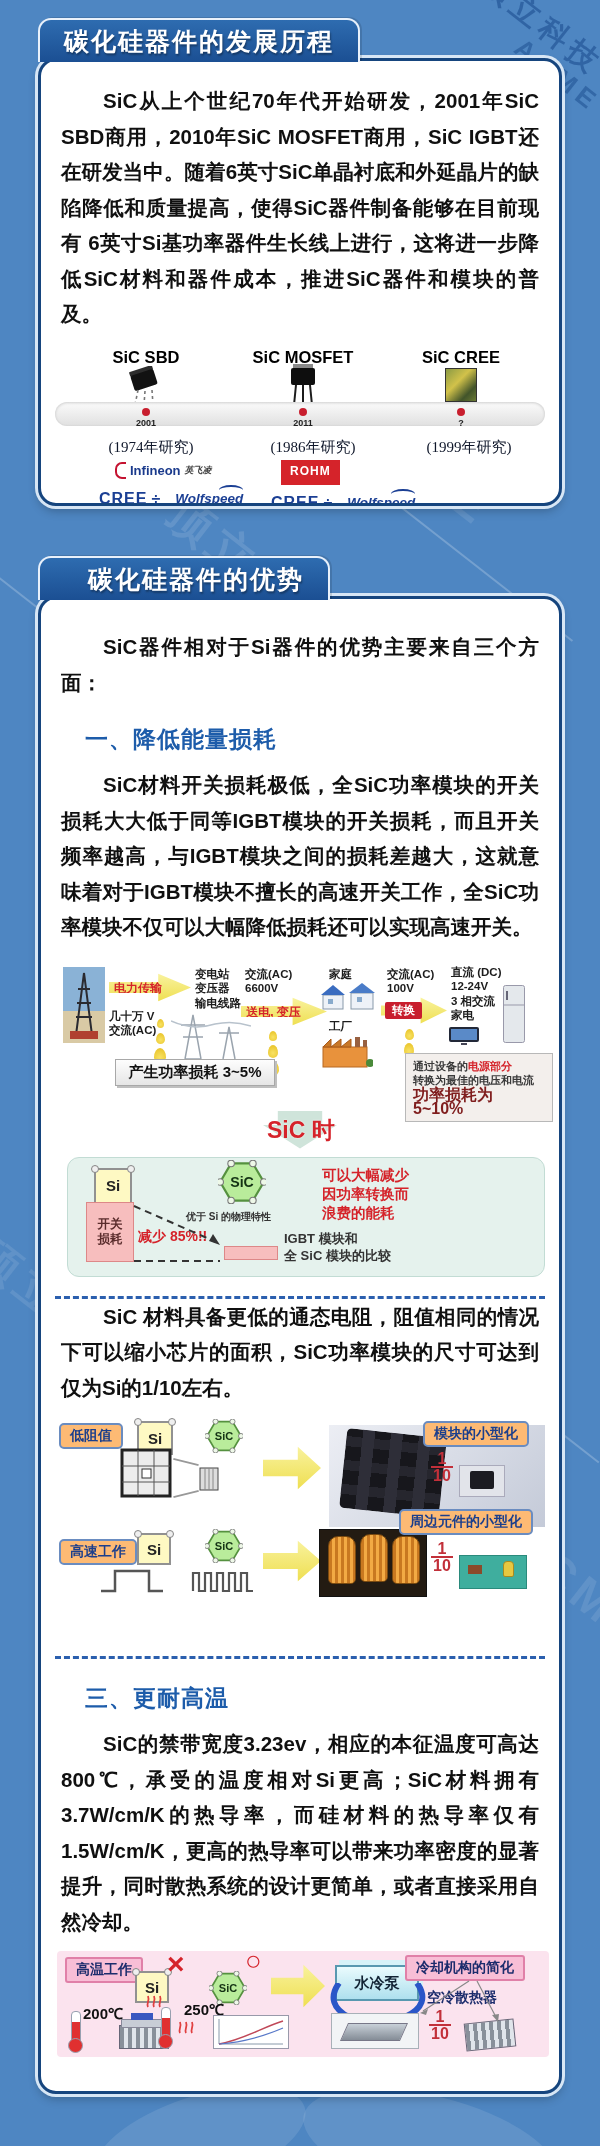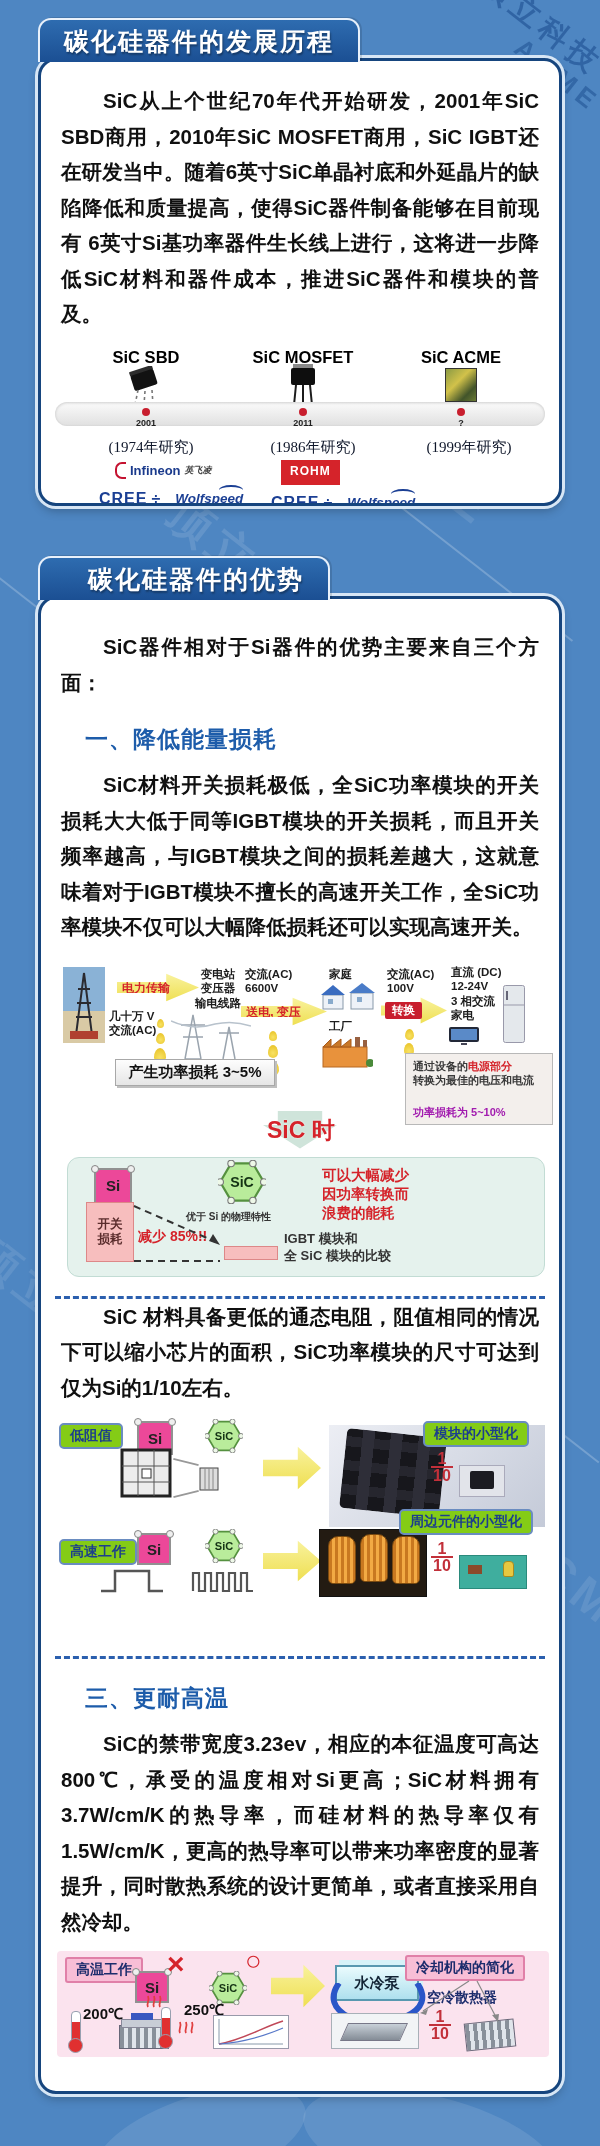--- a/index.html
+++ b/index.html
@@ -62,35 +62,35 @@
   .yarr i{position:absolute;left:6%;top:50%;transform:translateY(-50%);font-style:normal;
         color:#d5232a;font-size:12px;font-weight:800;white-space:nowrap;}
   .drop{position:absolute;background:radial-gradient(circle at 50% 62%,#f8e264,#e6be1e);
         border-radius:50% 50% 50% 50%/62% 62% 38% 38%;}
   .lbox{position:absolute;background:linear-gradient(#fdfdfd,#e6e6e6);border:1px solid #a8a8a8;
         box-shadow:2px 2px 0 #bfbfbf;font-weight:800;font-size:15px;color:#111;
         display:flex;align-items:center;justify-content:center;}
   .l2{position:absolute;background:#f3efec;border:1px solid #b8b8b8;padding:5px 7px;
       font-size:11px;font-weight:800;line-height:14px;color:#3a3a3a;}
   .l2 .red{color:#d5232a;}
-  .l2 .big{display:block;font-size:11px;color:#a21caf;margin-top:18px;}
+  .l2 .big{display:block;font-size:16px;color:#7f1d1d;margin-top:1px;}
   .darr{position:absolute;background:#cfe4da;
         clip-path:polygon(20% 0,80% 0,80% 38%,100% 38%,50% 100%,0 38%,20% 38%);}
   .sictxt{position:absolute;color:#d5232a;font-size:23px;font-weight:800;white-space:nowrap;
         text-shadow:0 0 2px #fff;}
   .mint{position:absolute;background:#e5f2ed;border:1px solid #c2dcd4;border-radius:12px;}
-  .si{position:absolute;border:2px solid #919191;background:#ec4899;color:#222;font-weight:700;
+  .si{position:absolute;border:2px solid #919191;background:#fef9c3;color:#222;font-weight:700;
       display:flex;align-items:center;justify-content:center;font-size:15px;}
   .si::before,.si::after{content:"";position:absolute;width:6px;height:6px;border-radius:50%;
       background:#efefef;border:1px solid #858585;top:-5px;}
   .si::before{left:-5px;} .si::after{right:-5px;}
   .pinkbar{position:absolute;background:#f7bebe;border:1px solid #d88;}
   .redtx{position:absolute;color:#d5232a;font-weight:800;}
   .gtx{position:absolute;color:#333;font-weight:800;}
-  .blab{position:absolute;background:#84cc16;border:2px solid #6a8cc0;color:#1c3f8c;
+  .blab{position:absolute;background:#fdba74;border:2px solid #6a8cc0;color:#1c3f8c;
         font-weight:800;font-size:14px;padding:2px 9px;border-radius:5px;white-space:nowrap;}
   .plab{position:absolute;background:#f8bed6;border:2px solid #e080a8;color:#1c2c6c;
         font-weight:800;font-size:14px;padding:2px 9px;border-radius:3px;white-space:nowrap;}
   .frac{position:absolute;width:22px;}
   .frac b{display:block;text-align:center;font-size:16px;color:#c2303a;line-height:15px;}
   .frac .fb{border-top:2px solid #c2303a;}
   .panel{position:absolute;background:linear-gradient(135deg,#eceef4,#c4cad8);}
   .module{position:absolute;background:#17171c;border-radius:5px;transform:rotate(6deg);
         background-image:repeating-linear-gradient(90deg,transparent 0 16px,#2e2e38 16px 28px),
         repeating-linear-gradient(0deg,transparent 0 14px,#26262e 14px 24px);}
@@ -142,21 +142,21 @@
     <b>碳化硅器件的发展历程</b>
   </div>
 
   <section class="card card1">
     <p class="para" style="margin-top:22px;">SiC从上个世纪70年代开始研发，2001年SiC SBD商用，2010年SiC MOSFET商用，SiC IGBT还在研发当中。随着6英寸SiC单晶衬底和外延晶片的缺陷降低和质量提高，使得SiC器件制备能够在目前现有 6英寸Si基功率器件生长线上进行，这将进一步降低SiC材料和器件成本，推进SiC器件和模块的普及。</p>
 
     <div class="timeline">
 
       <b class="tl-cc tname" style="left:105px;top:6px;">SiC SBD</b>
       <b class="tl-cc tname" style="left:262px;top:6px;">SiC MOSFET</b>
-      <b class="tl-cc tname" style="left:420px;top:6px;">SiC ACME</b>
+      <b class="tl-cc tname" style="left:420px;top:6px;">SiC CREE</b>
 
       <span class="tl-cc" style="left:103px;top:24px;">
         <svg width="44" height="40" viewBox="0 0 44 40">
           <g transform="rotate(-18 22 14)">
             <rect x="10" y="2" width="24" height="5" rx="1" fill="#2d2d2d"></rect>
             <rect x="10" y="6" width="24" height="16" rx="2" fill="#121212"></rect>
           </g>
           <g stroke="#777" stroke-width="1.6" stroke-dasharray="3 3">
             <line x1="16" y1="24" x2="13" y2="39"></line>
               <line x1="23" y1="25" x2="22" y2="39"></line>
@@ -222,38 +222,38 @@
     <div class="diag" style="height:318px;margin-top:14px;">
 
       <span class="abs" style="left:6px;top:8px;">
         <svg width="42" height="76" viewBox="0 0 42 76">
           <rect width="42" height="44" fill="#8ab2d6"></rect>
             <rect y="44" width="42" height="32" fill="#d9caa5"></rect>
           <path d="M21 6 L13 68 M21 6 L29 68 M15 22 H27 M14 36 H28 M13 50 H29" stroke="#2a2a30" stroke-width="2" fill="none"></path>
           <rect x="7" y="64" width="28" height="8" fill="#b04030"></rect>
         </svg>
       </span>
-      <span class="yarr" style="left:52px;top:14px;width:82px;height:30px;margin-left:8px;">
+      <span class="yarr" style="left:52px;top:14px;width:82px;height:30px;">
         <i>电力传输</i>
       </span>
       <span class="ft pre" style="left:52px;top:50px;">几十万 V
 交流(AC)</span>
       <i class="drop" style="left:100px;top:60px;width:7px;height:9px;"></i>
       <i class="drop" style="left:99px;top:74px;width:9px;height:11px;"></i>
       <i class="drop" style="left:97px;top:89px;width:12px;height:15px;"></i>
       <span class="abs" style="left:114px;top:48px;">
         <svg width="80" height="54" viewBox="0 0 80 54">
           <g stroke="#9aa4ae" stroke-width="1.5" fill="none">
             <path d="M14 52 L22 8 L30 52 M14 52 H30 M10 18 H34 M12 30 H32"></path>
             <path d="M52 52 L58 20 L64 52 M48 26 H68"></path>
             <path d="M0 14 Q22 24 44 17 Q62 13 80 19" stroke="#b8c2cc"></path>
           </g>
         </svg>
       </span>
-      <span class="ft pre" style="left:138px;top:8px;text-align:center;">变电站
+      <span class="ft pre" style="left:138px;top:8px;">变电站
 变压器
 输电线路</span>
       <span class="ft pre" style="left:188px;top:8px;">交流(AC)
 6600V</span>
       <span class="yarr" style="left:184px;top:38px;width:86px;height:30px;">
         <i>送电, 变压</i>
       </span>
       <i class="drop" style="left:212px;top:72px;width:8px;height:10px;"></i>
       <i class="drop" style="left:211px;top:86px;width:10px;height:13px;"></i>
       <i class="drop" style="left:210px;top:102px;width:12px;height:15px;"></i>

